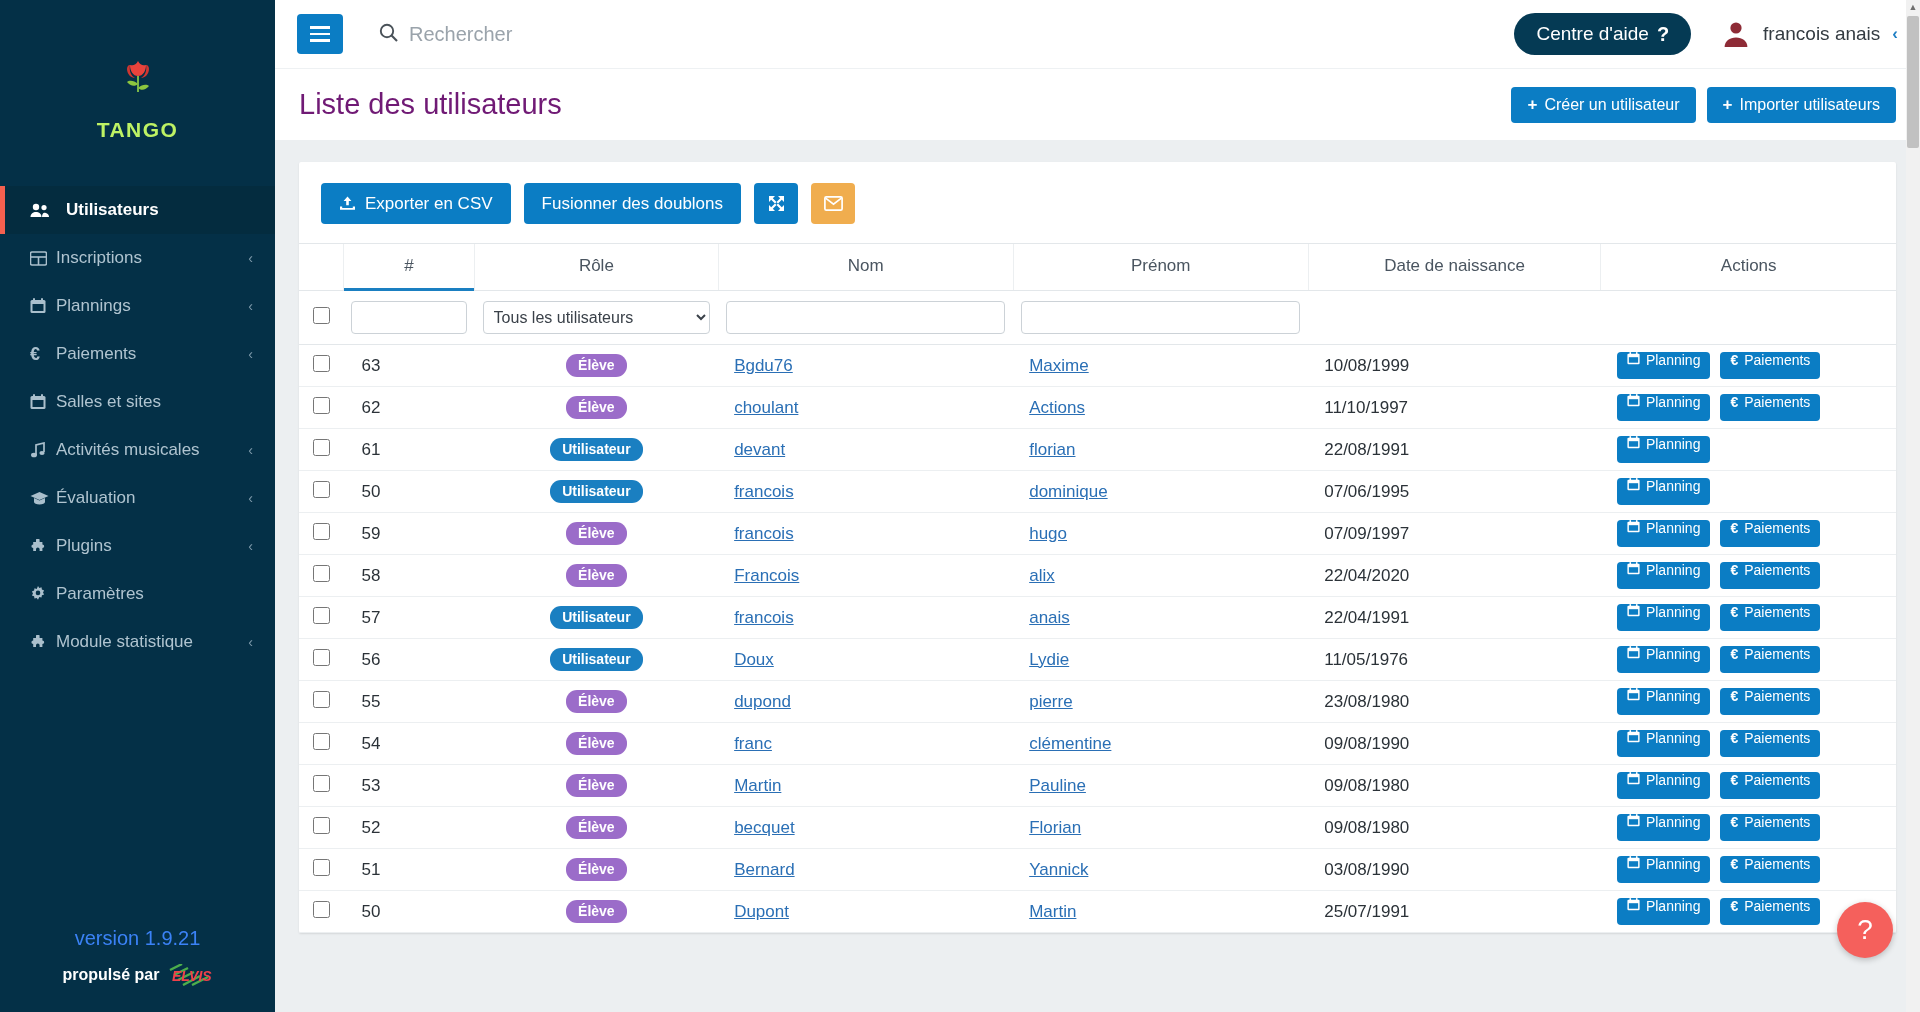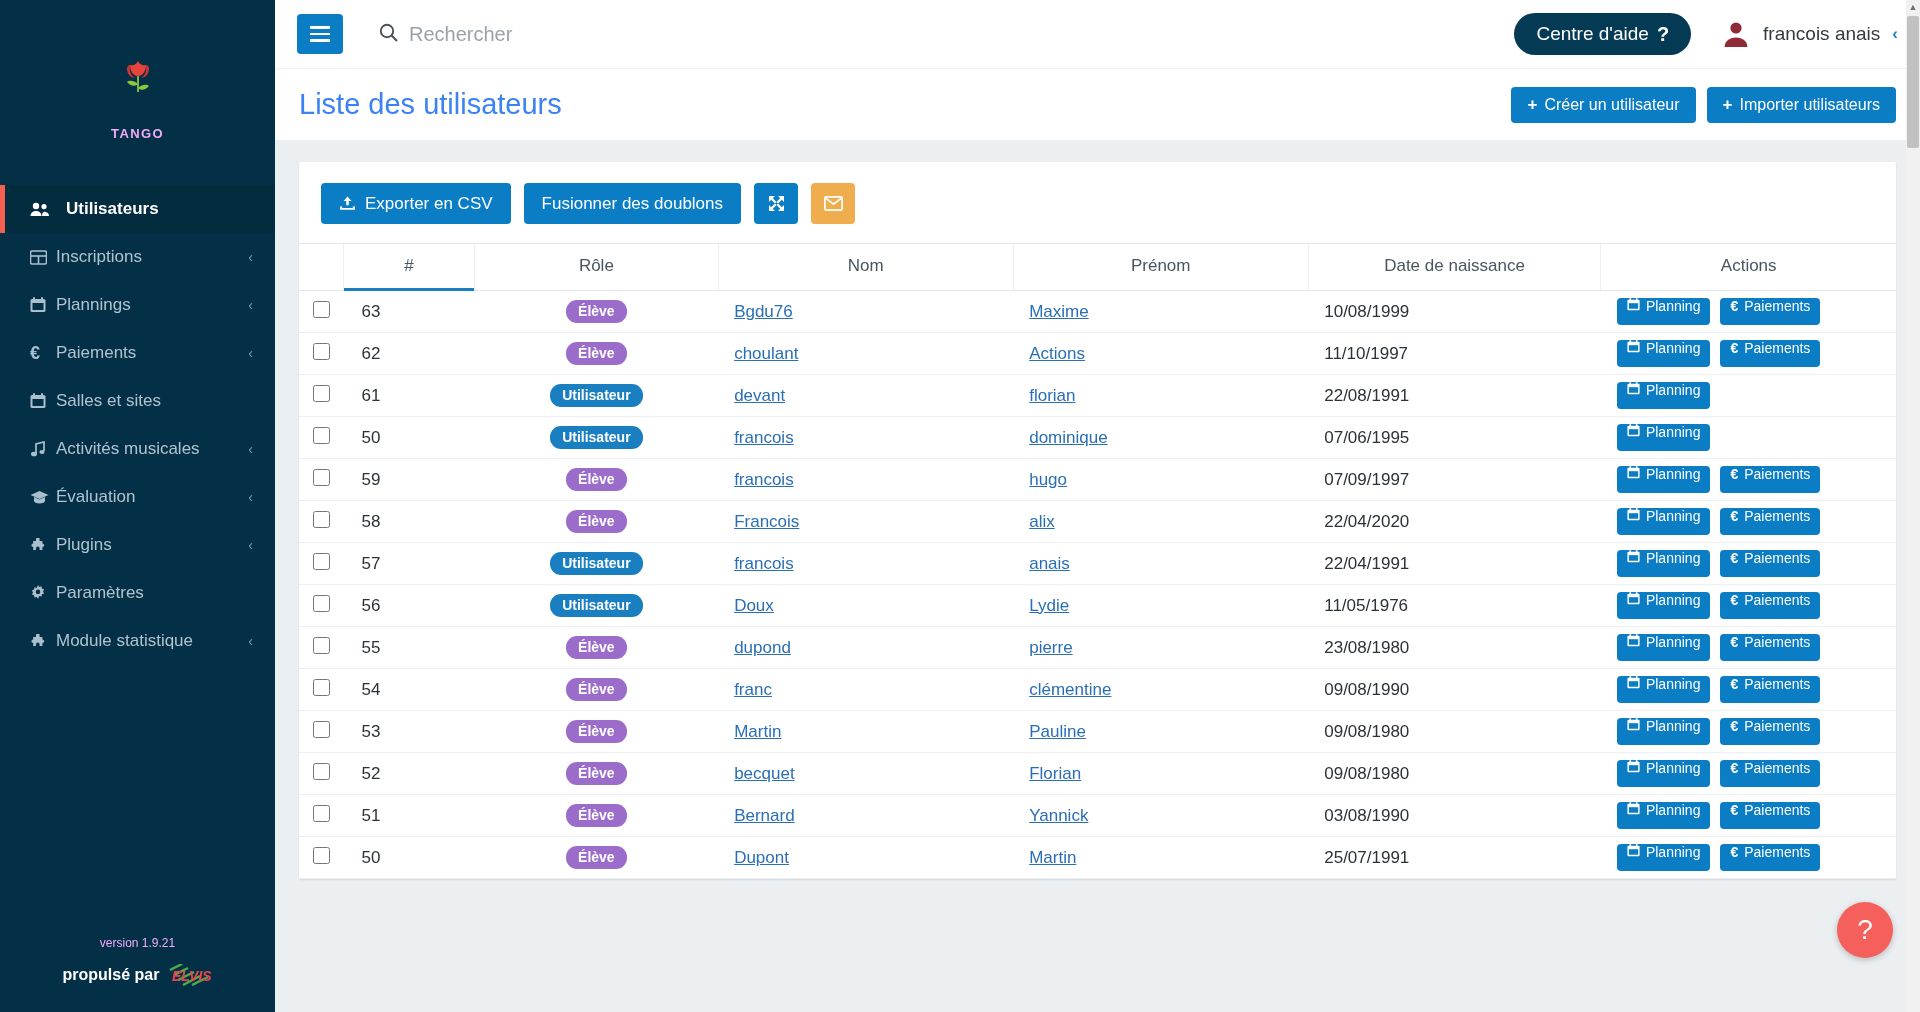--- a/index.html
+++ b/index.html
@@ -15,22 +15,22 @@
     width: 275px; min-width: 275px; height: 1012px;
     background: #043047; color: #b9cdd8;
     display: flex; flex-direction: column; position: relative;
   }
   .logo-area {
     padding-top: 52px; padding-bottom: 44px;
     display: flex; flex-direction: column; align-items: center;
   }
   .logo-flower { width: 54px; height: 54px; display:block; }
   .logo-word {
-    margin-top: 20px; font-size: 13px; font-weight: 700;
-    letter-spacing: 1.4px; color: #f0abfc;
+    margin-top: 12px; font-size: 21px; font-weight: 700;
+    letter-spacing: 1.4px; color: #bef264;
   }
   .nav { display: flex; flex-direction: column; }
   .nav-item {
     display: flex; align-items: center; height: 48px;
     padding: 0 22px 0 30px; font-size: 17px; color: #b0c4d0;
     position: relative; cursor: pointer; white-space: nowrap;
   }
   .nav-item .ic {
     width: 26px; min-width: 26px; display: inline-flex;
     align-items: center; justify-content: flex-start;
@@ -43,21 +43,21 @@
   }
   .nav-item.active .ic { color: #ffffff; }
   .nav-item.active::before {
     content:""; position: absolute; left: 0; top: 0;
     width: 5px; height: 100%; background: #f5604f;
   }
   .side-footer {
     position: absolute; bottom: 26px; left: 0; width: 100%;
     text-align: center;
   }
-  .version { font-size: 12px; color: #f0abfc; margin-bottom: 14px; margin-top: 43px; }
+  .version { font-size: 20px; color: #3b82f6; margin-bottom: 14px; margin-top: 43px; }
   .powered {
     font-size: 16px; color: #ffffff; font-weight: 700;
     display: flex; align-items: center; justify-content: center; gap: 7px;
   }
 
   
   .main { flex: 1; height: 1012px; display: flex; flex-direction: column;
           background: #eceff1; position: relative; overflow: hidden; }
 
   .topbar {
@@ -90,21 +90,21 @@
   .userbox { display: flex; align-items: center; gap: 12px; margin-left: 30px; cursor: pointer; }
   .avatar-ic { width: 30px; height: 30px; display:block; }
   .username { font-size: 19px; color: #333b41; }
   .user-chev { color: #1f7fc4; font-size: 17px; font-weight: 700; }
 
   .pagehead {
     height: 72px; min-height: 72px; background: #ffffff;
     display: flex; align-items: center; justify-content: space-between;
     padding: 0 24px 0 24px; border-top: 1px solid #eef1f3;
   }
-  .pagetitle { font-size: 29px; color: #3b82f6; font-weight: 400; }
+  .pagetitle { font-size: 29px; color: #701a75; font-weight: 400; }
   .head-actions { display: flex; gap: 11px; }
   .btn-blue {
     background: #0b7dc4; color: #fff; border: none; border-radius: 4px;
     height: 36px; padding: 0 16px; font-size: 16px; cursor: pointer;
     display: inline-flex; align-items: center; gap: 7px;
     font-family: "Liberation Sans", sans-serif; white-space: nowrap;
   }
   .btn-blue .plus { font-size: 17px; font-weight: 700; }
 
   .content { flex: 1; padding: 22px 24px 0 24px; overflow: hidden; }
@@ -438,20 +438,39 @@
             <th></th>
             <th class="sorted">#</th>
             <th>Rôle</th>
             <th>Nom</th>
             <th>Prénom</th>
             <th>Date de naissance</th>
             <th>Actions</th>
           </tr>
         </thead>
         <tbody>
+          <tr class="filter-row">
+            <td class="td-center">
+              <input class="cb" type="checkbox" style="">
+            </td>
+            <td>
+              <input class="f-input" type="text" style="">
+            </td>
+            <td>
+              <select class="f-select"><option>Tous les utilisateurs</option><option>Élève</option><option>Utilisateur</option></select>
+            </td>
+            <td>
+              <input class="f-input" type="text" style="">
+            </td>
+            <td>
+              <input class="f-input" type="text" style="">
+            </td>
+            <td></td>
+            <td></td>
+          </tr>
 
         <tr>
               <td class="td-center"><input class="cb" type="checkbox" style=""></td>
               <td class="td-id">63</td>
               <td class="td-center"><span class="badge badge-eleve">Élève</span></td>
               <td class="td-link"><a class="lnk">Bgdu76</a></td>
               <td class="td-link"><a class="lnk">Maxime</a></td>
               <td class="td-date">10/08/1999</td>
               <td>
                 <div class="act-cell">

